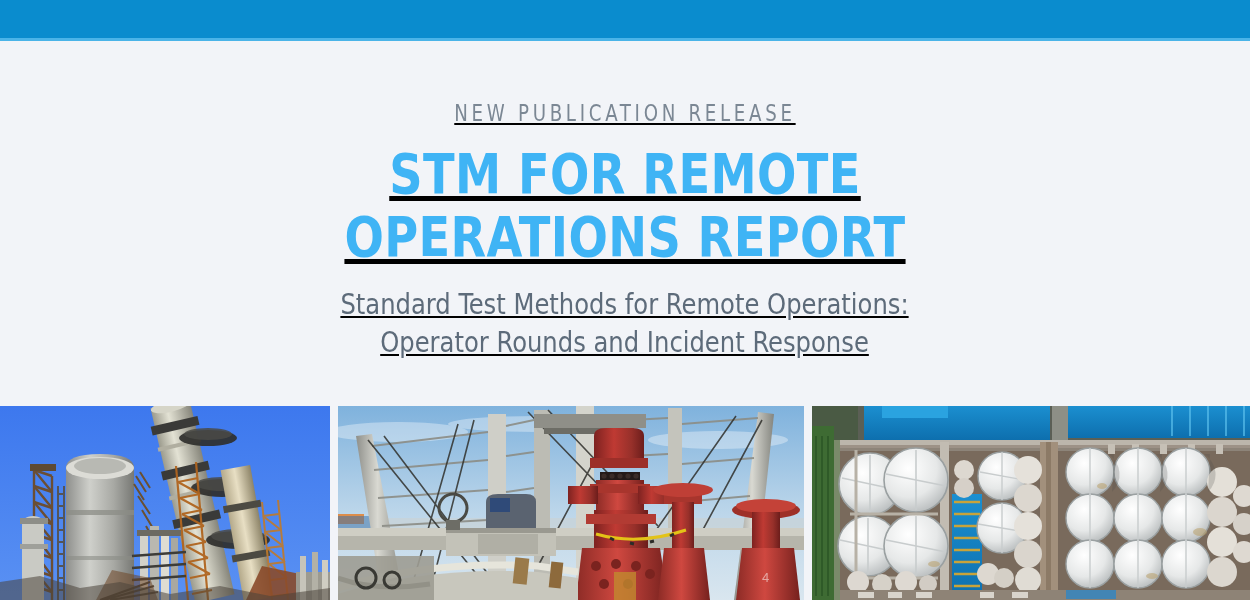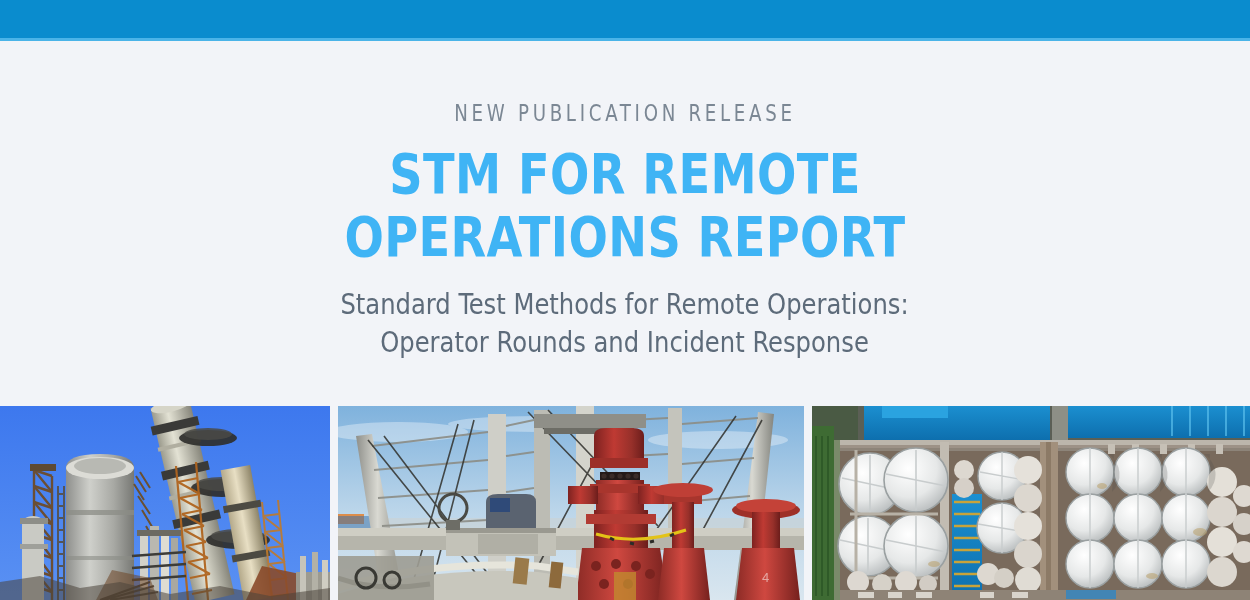--- a/index.html
+++ b/index.html
@@ -43,20 +43,21 @@
     position: absolute;
     top: 41px; left: 0;
     width: 1250px;
     height: 365px;
     display: flex;
     flex-direction: column;
     align-items: center;
     justify-content: flex-start;
     padding-top: 61px;
     box-sizing: border-box;
+    text-decoration: underline;
   }
 
   .eyebrow {
     font-family: "DejaVu Sans Condensed", "Liberation Sans Narrow", "Liberation Sans", sans-serif;
     font-size: 23px;
     font-weight: 300;
     letter-spacing: 4.2px;
     color: #7b8794;
     text-transform: uppercase;
     line-height: 1;

